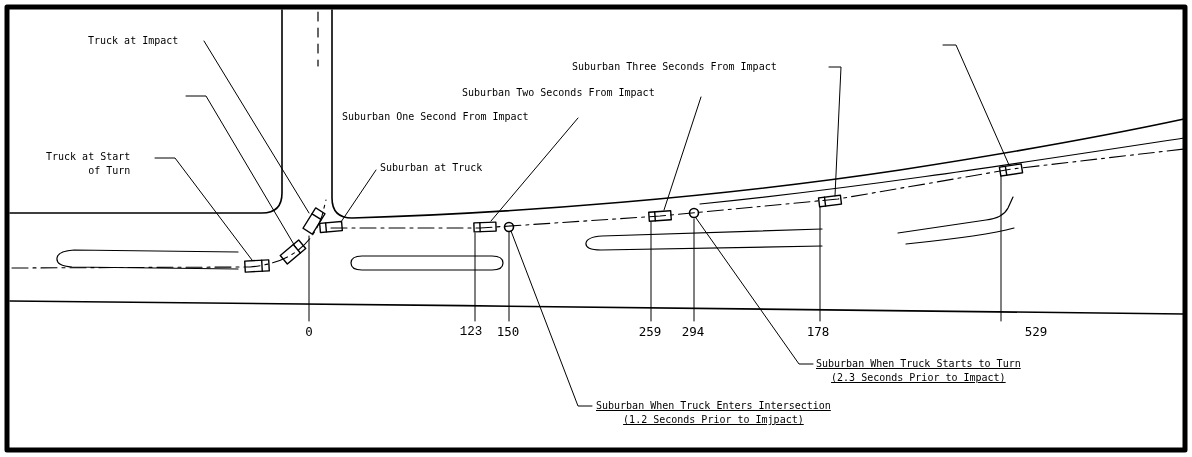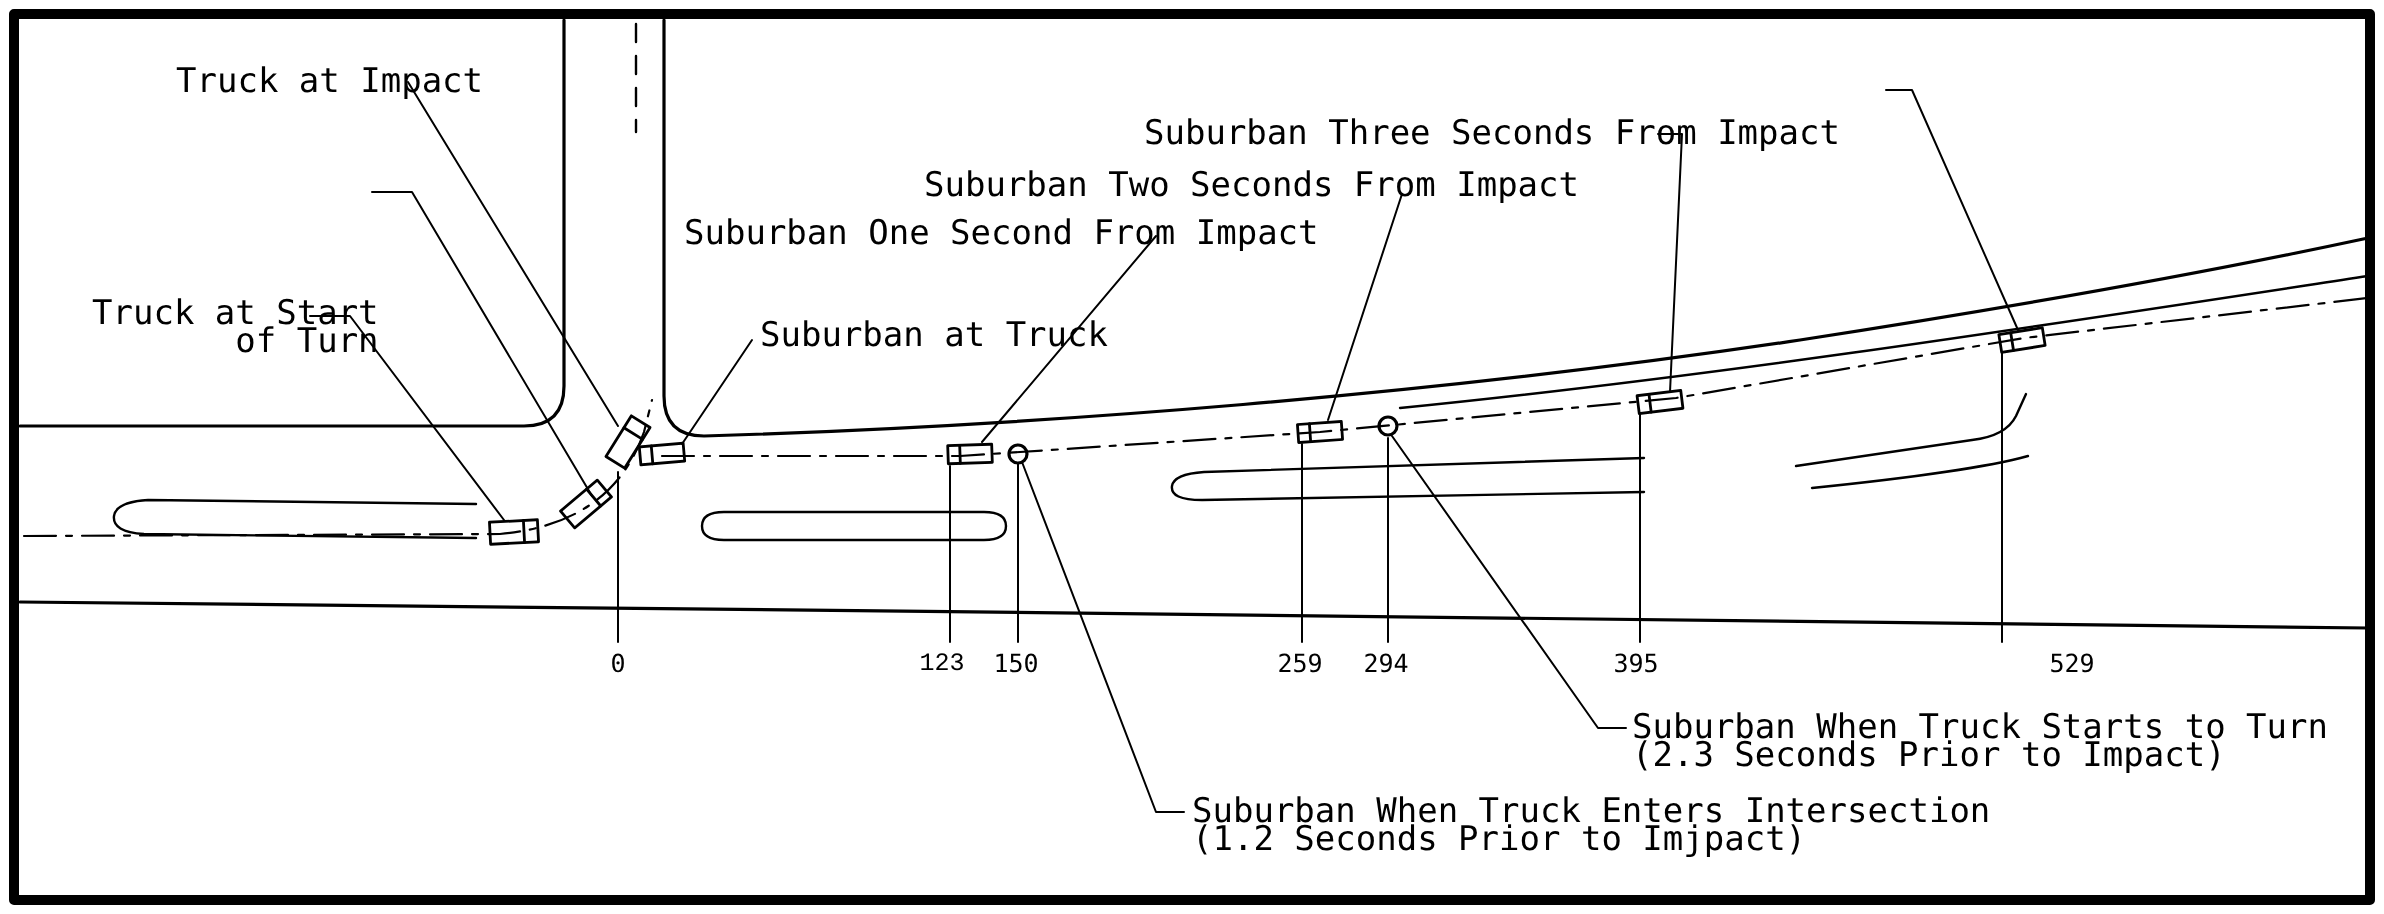--- a/index.html
+++ b/index.html
@@ -9,26 +9,26 @@
     position: relative;
     width: 1192px; height: 457px;
     background: #ffffff;
     font-family: "DejaVu Sans Mono", "Liberation Mono", monospace;
     overflow: hidden;
     color: #000;
   }
   #linework { position: absolute; left: 0; top: 0; }
   .callout {
     position: absolute;
-    font-size: 17px;
+    font-size: 10px;
     line-height: 14px;
     white-space: pre;
     color: #000;
   }
-  .callout.center { text-align: left; }
+  .callout.center { text-align: center; text-decoration: underline; }
   .dist {
     position: absolute;
     font-size: 12.5px;
     line-height: 14px;
     color: #000;
     transform: translateX(-50%);
   }
 </style>
 </head>
 <body>
@@ -122,16 +122,16 @@
   <div class="callout center" style="left:816px;top:357px;">Suburban When Truck Starts to Turn
 (2.3 Seconds Prior to Impact)</div>
   <div class="callout center" style="left:596px;top:399px;">Suburban When Truck Enters Intersection
 (1.2 Seconds Prior to Imjpact)</div>
 
   <div class="dist" style="left:309px;top:325px;">0</div>
   <div class="dist" style="left:471px;top:325px;font-family:Liberation Mono, monospace;">123</div>
   <div class="dist" style="left:508px;top:325px;">150</div>
   <div class="dist" style="left:650px;top:325px;">259</div>
   <div class="dist" style="left:693px;top:325px;">294</div>
-  <div class="dist" style="left:818px;top:325px;">395</div>
+  <div class="dist" style="left:818px;top:325px;">178</div>
   <div class="dist" style="left:1000px;top:325px;margin-left:36px;">529</div>
 
 </div>
 
 </body></html>

